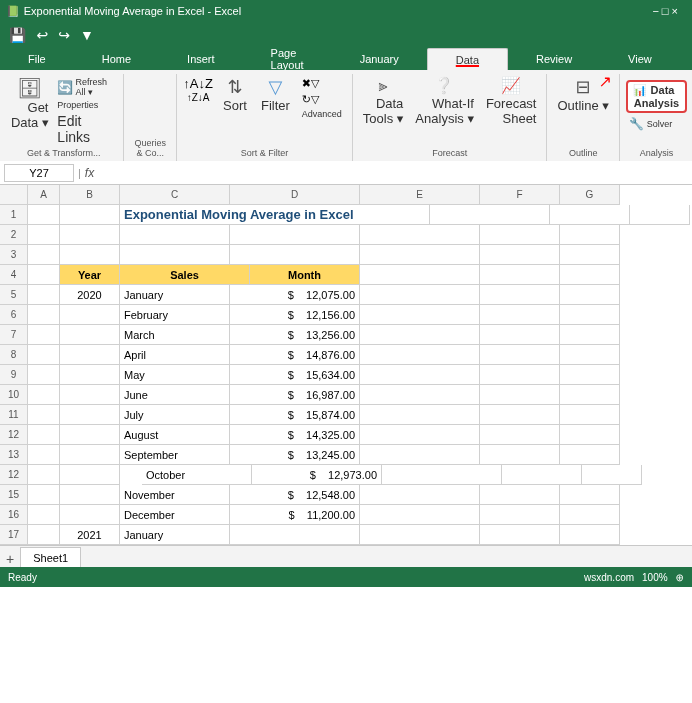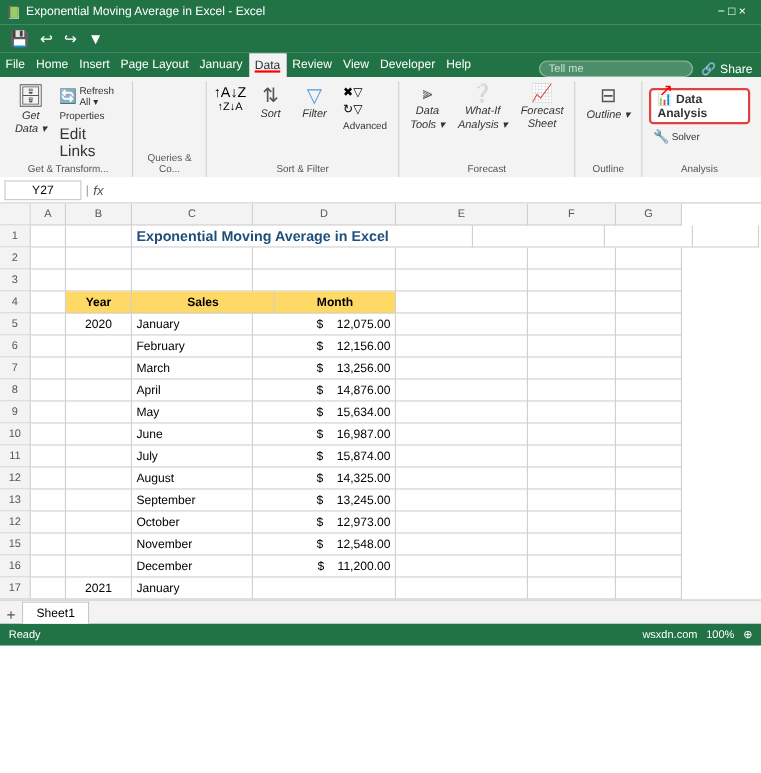--- a/index.html
+++ b/index.html
@@ -4,21 +4,21 @@
   <style>
     * { box-sizing: border-box; margin: 0; padding: 0; }
     body { font-family: 'Segoe UI', Arial, sans-serif; font-size: 11px; background: #fff; width: 692px; overflow-x: hidden; }
     .ribbon-tabs {
       display: flex;
       background: #217346;
       height: 22px;
       align-items: flex-end;
     }
     .ribbon-tab {
-      padding: 2px 5px;
+      padding: 2px 28px;
       font-size: 11px;
       color: white;
       cursor: pointer;
       height: 100%;
       display: flex;
       align-items: center;
     }
     .ribbon-tab.active {
       background: #f3f3f3;
       color: #333;
@@ -65,26 +65,25 @@
       padding: 2px 4px;
       border-radius: 2px;
       min-width: 36px;
     }
     .ribbon-btn .icon {
       font-size: 20px;
       line-height: 1;
       color: #555;
     }
     .ribbon-btn .btn-label {
-      font-size: 10px;
-      text-align: center;
+      font-size: 13px;
+      text-align: right;
       color: #333;
       margin-top: 2px;
       white-space: nowrap;
-      font-style: italic;
     }
 
     .ribbon-btn-small {
       display: flex;
       flex-direction: row;
       align-items: center;
       cursor: pointer;
       padding: 1px 4px;
       border-radius: 2px;
       gap: 2px;
@@ -527,21 +526,21 @@
     <div class="cell" style="width:110px;">September</div>
     <div class="cell cell-right" style="width:130px;">$&nbsp;&nbsp;&nbsp;&nbsp;13,245.00</div>
     <div class="cell" style="width:120px;"></div>
     <div class="cell" style="width:80px;"></div>
     <div class="cell" style="width:60px;"></div>
   </div>
   <div class="sheet-row">
     <div class="row-header">12</div>
     <div class="cell" style="width:32px;"></div>
     <div class="cell" style="width:60px;"></div>
-    <div class="cell" style="width:110px;">October</div>
+    <div class="cell" style="width:110px;margin-left:22px;">October</div>
     <div class="cell cell-right" style="width:130px;">$&nbsp;&nbsp;&nbsp;&nbsp;12,973.00</div>
     <div class="cell" style="width:120px;"></div>
     <div class="cell" style="width:80px;"></div>
     <div class="cell" style="width:60px;"></div>
   </div>
   <div class="sheet-row">
     <div class="row-header">15</div>
     <div class="cell" style="width:32px;"></div>
     <div class="cell" style="width:60px;"></div>
     <div class="cell" style="width:110px;">November</div>

